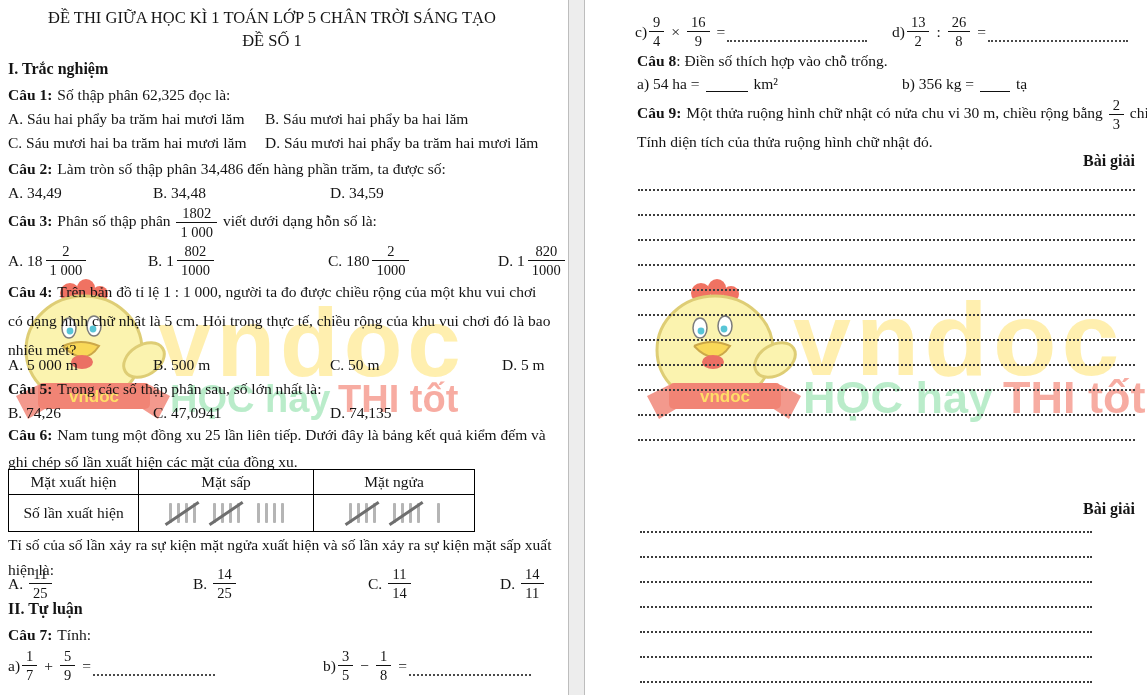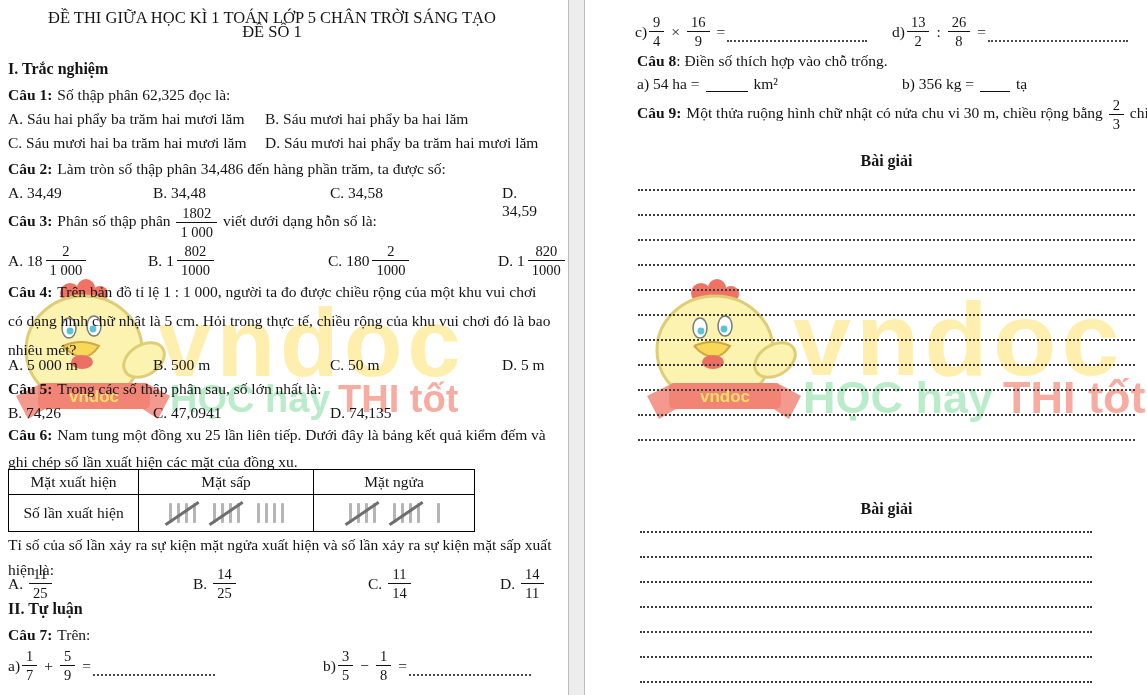--- a/index.html
+++ b/index.html
@@ -45,21 +45,21 @@
   .blank{display:inline-block;border-bottom:1.3px solid #111;height:15px;margin:0 6px;transform:translateY(3px)}
   .ctable{position:absolute;left:8px;top:469px;width:467px;border-collapse:collapse;table-layout:fixed}
   .ctable th,.ctable td{border:1.5px solid #000;text-align:center;font-weight:normal;font-size:15.5px}
   .ctable .hrow{height:25px}
   .ctable .drow{height:37px}
   .c1{width:127px}.c2{width:171px}.c3{width:157px}
   .tallycell{vertical-align:middle}
   .tgroup{position:relative;display:inline-block;height:20px;margin:0 6px;vertical-align:middle}
   .tbar{display:inline-block;width:3px;height:20px;background:#b5b5b5;margin:0 2.5px;border-radius:1px}
   .tstrike{position:absolute;left:-4px;right:-4px;top:9px;height:2.6px;background:#6e6e6e;transform:rotate(-34deg)}
-  .baigiai{text-align:center;font-weight:bold;font-size:16px}
+  .baigiai{text-align:right;font-weight:bold;font-size:16px}
 </style>
 </head>
 <body>
 
 <div class="page" id="page1">
 
   <div class="wm" style="left:10px;top:278px;width:168px;height:150px;opacity:.85">
     <svg width="168" height="150" viewBox="0 0 168 150">
       <circle cx="60" cy="15" r="10" fill="#ee5a47"></circle>
         <circle cx="76" cy="10" r="9" fill="#ee5a47"></circle>
@@ -76,42 +76,41 @@
       <rect x="28" y="105" width="112" height="26" rx="5" fill="#ef6f5d"></rect>
       <text x="84" y="124" text-anchor="middle" font-size="17" font-weight="bold" fill="#ffd94d" font-family="Liberation Sans, sans-serif">vndoc</text>
     </svg>
   </div>
   <div class="wm wm-brand" style="left:158px;top:288px;font-size:96px;color:#ffe26e">vndoc</div>
   <div class="wm wm-slogan" style="left:170px;top:378px;font-size:38px;color:#a9e8be">HỌC hay</div>
   <div class="wm wm-slogan" style="left:338px;top:378px;font-size:38px;color:#f6988c">THI tốt</div>
 
   <div class="content">
     <div class="title" style="position:absolute;left:0;right:24px;top:8px">ĐỀ THI GIỮA HỌC KÌ 1 TOÁN LỚP 5 CHÂN TRỜI SÁNG TẠO</div>
-    <div class="title" style="position:absolute;left:0;right:24px;top:22px">ĐỀ SỐ 1</div>
+    <div class="title" style="position:absolute;left:0;right:24px;top:31px">ĐỀ SỐ 1</div>
     <div class="blk heading" style="top:60px">I. Trắc nghiệm</div>
 
     <div class="blk para" style="top:86px">
       <span class="qlabel">Câu 1:</span><span class="qtext">Số thập phân 62,325 đọc là:</span>
     </div>
     <div class="blk optrow g2" style="top:110px">
       <span>A. Sáu hai phẩy ba trăm hai mươi lăm</span>
       <span>B. Sáu mươi hai phẩy ba hai lăm</span>
     </div>
     <div class="blk optrow g2" style="top:134px">
       <span>C. Sáu mươi hai ba trăm hai mươi lăm</span>
       <span>D. Sáu mươi hai phẩy ba trăm hai mươi lăm</span>
     </div>
 
     <div class="blk para" style="top:160px">
       <span class="qlabel">Câu 2:</span><span class="qtext">Làm tròn số thập phân 34,486 đến hàng phần trăm, ta được số:</span>
     </div>
     <div class="blk optrow g4a" style="top:184px">
       <span>A. 34,49</span>
       <span>B. 34,48</span>
-      <span>C. 34,58</span>
       <span>D. 34,59</span>
     </div>
 
     <div class="blk para nowrap" style="top:205px">
       <span class="qlabel">Câu 3:</span><span class="qtext">Phân số thập phân</span>
       <span class="frac"><span class="fnum">1802</span><span class="fden">1 000</span></span>
       <span>viết dưới dạng hỗn số là:</span>
     </div>
     <div class="blk optrow g4b" style="top:243px">
       <span class="fopt">
@@ -213,21 +212,21 @@
           <span class="pfx">D.</span>
           <span class="frac">
             <span class="fnum">14</span>
             <span class="fden">11</span>
           </span>
         </span>
     </div>
 
     <div class="blk heading" style="top:600px">II. Tự luận</div>
     <div class="blk para" style="top:626px">
-      <span class="qlabel">Câu 7:</span><span class="qtext">Trên:</span>
+      <span class="qlabel">Câu 7:</span><span class="qtext">Tính:</span>
     </div>
 
     <div class="blk" style="top:648px;display:grid;grid-template-columns:315px 1fr">
       <span class="calcrow">
         <span>a)</span>
         <span class="frac">
             <span class="fnum">1</span>
             <span class="fden">7</span>
           </span>
         <span class="op">+</span>
@@ -321,20 +320,21 @@
     <div class="blk2 para" style="top:74px;display:grid;grid-template-columns:265px 1fr">
       <span><span>a) 54 ha =</span><span class="blank" style="width:42px"></span><span>km²</span></span>
       <span><span>b) 356 kg =</span><span class="blank" style="width:30px"></span><span>tạ</span></span>
     </div>
 
     <div class="blk2 para nowrap" style="top:97px">
       <span class="qlabel">Câu 9:</span><span class="qtext">Một thửa ruộng hình chữ nhật có nửa chu vi 30 m, chiều rộng bằng</span>
       <span class="frac"><span class="fnum">2</span><span class="fden">3</span></span>
       <span>chiều dài.</span>
     </div>
+    <div class="blk2 para" style="top:133px">Tính diện tích của thửa ruộng hình chữ nhật đó.</div>
     <div class="baigiai" style="position:absolute;left:53px;width:497px;top:152px">Bài giải</div>
 
     <div class="lines" style="left:53px;width:497px;top:166px">
       <div class="dotline"></div>
       <div class="dotline"></div>
       <div class="dotline"></div>
       <div class="dotline"></div>
       <div class="dotline"></div>
       <div class="dotline"></div>
       <div class="dotline"></div>

